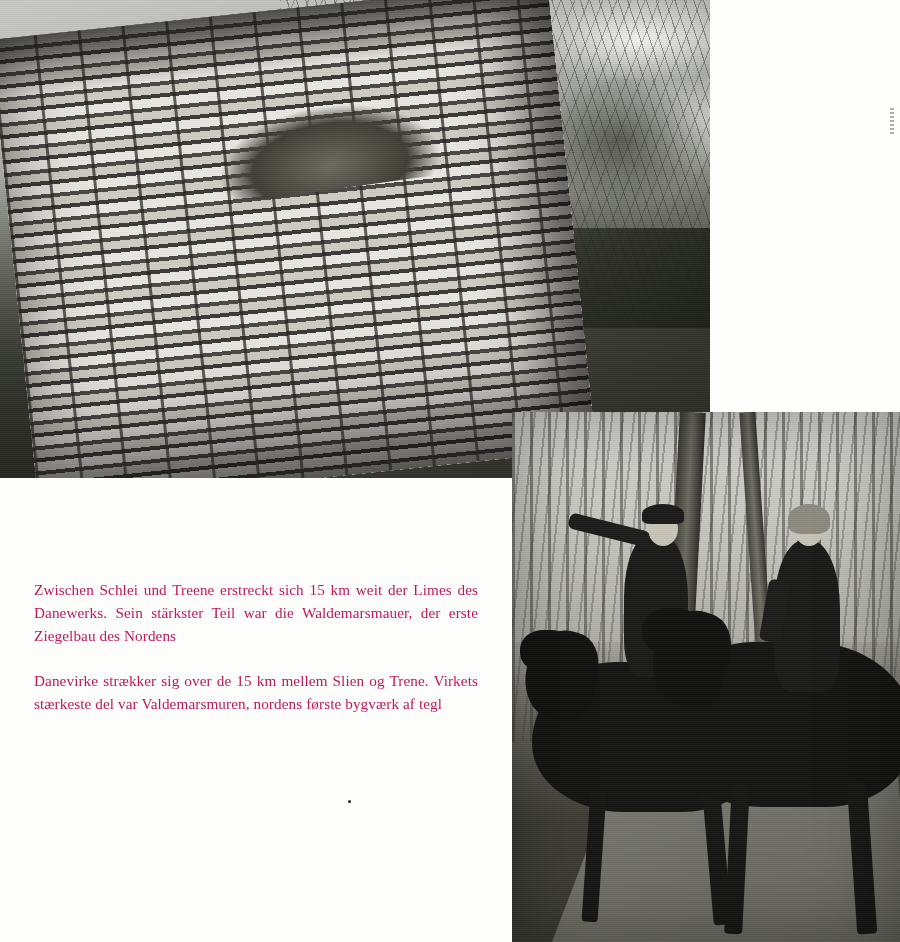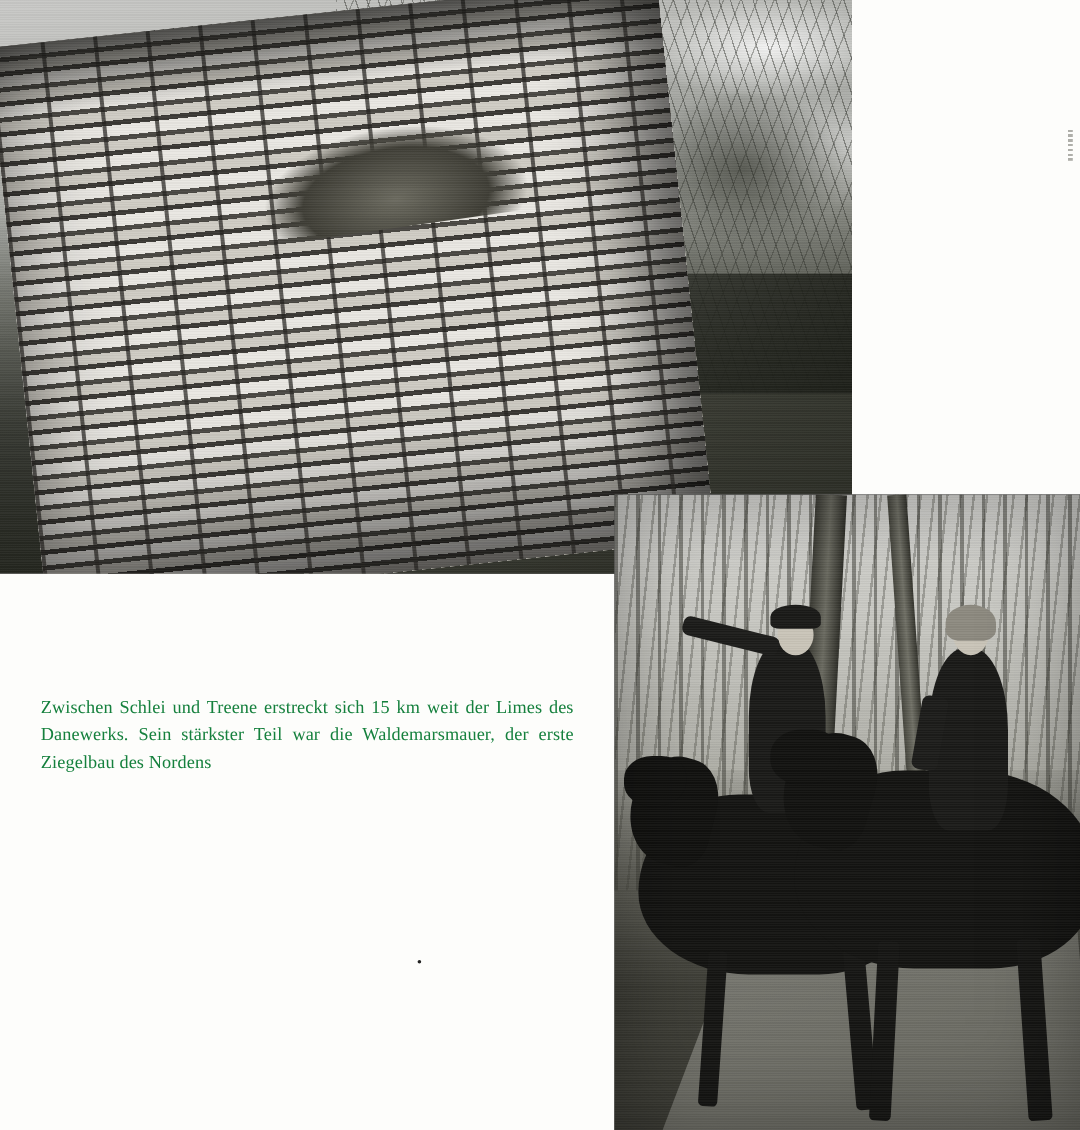--- a/index.html
+++ b/index.html
@@ -205,21 +205,21 @@
   }
 
   
   #caption {
     position: absolute;
     left: 0;
     top: 478px;
     width: 512px;
     padding: 100px 34px 0 34px;
     box-sizing: border-box;
-    color: #15803d;
+    color: #be185d;
   }
   #caption p {
     margin: 0 0 22px 0;
     text-align: justify;
     font-size: 15.2px;
     line-height: 1.52;
     letter-spacing: 0.1px;
   }
   #caption p:last-child { margin-bottom: 0; }
   .para-de { }
@@ -295,16 +295,17 @@
     <div class="rider-body" style="left:276px; top:92px; width:42px; height:30px; border-radius:50% 50% 30% 30%; background:#8d8a80;"></div>
     <div class="rider-arm" style="left:252px; top:168px; width:22px; height:62px; transform:rotate(10deg);"></div>
 
     <div class="photo-grain"></div>
     <div class="vignette"></div>
 
   </div>
 
   <div id="caption">
     <p class="para-de">Zwischen Schlei und Treene erstreckt sich 15 km weit der Limes des Danewerks. Sein stärkster Teil war die Waldemarsmauer, der erste Ziegelbau des Nordens</p>
+    <p class="para-da">Danevirke strækker sig over de 15 km mellem Slien og Trene. Virkets stærkeste del var Valdemarsmuren, nordens første bygværk af tegl</p>
   </div>
   <div class="dot"></div>
 
 </div>
 
 </body></html>

